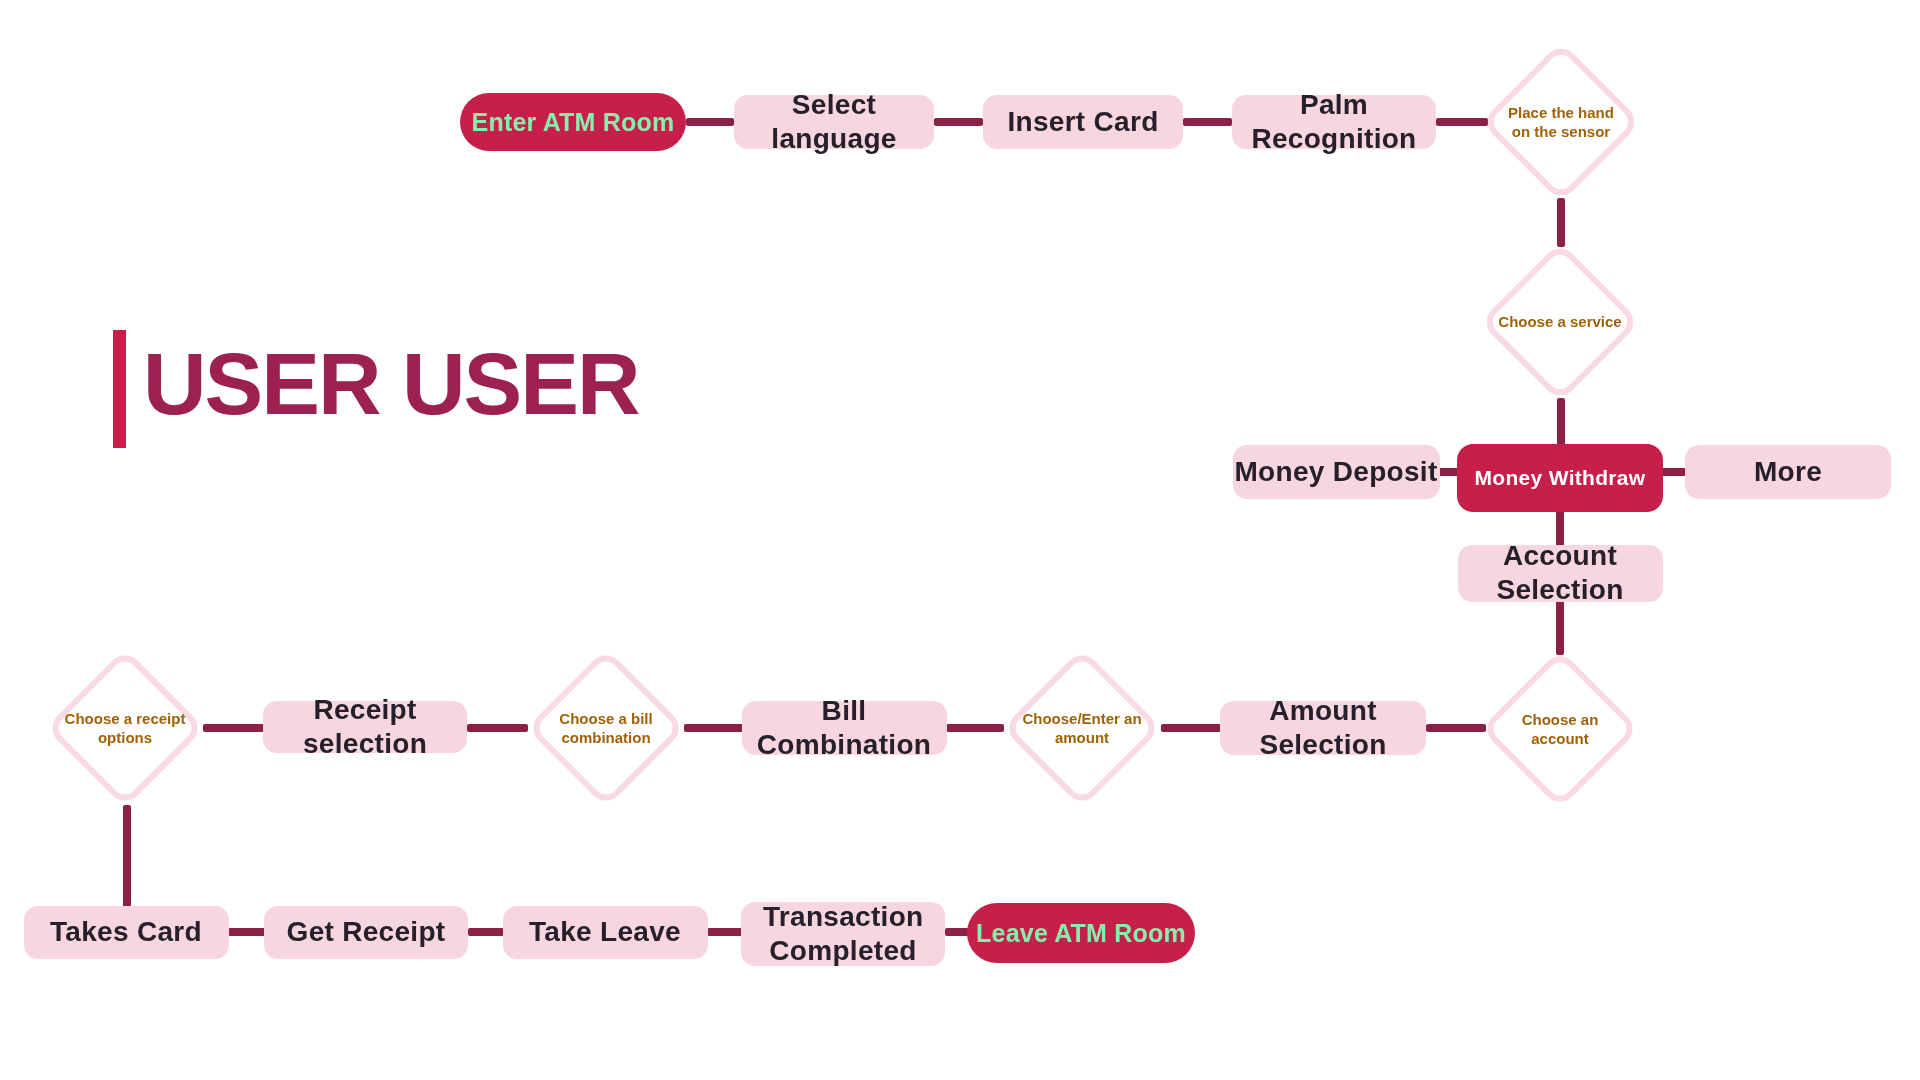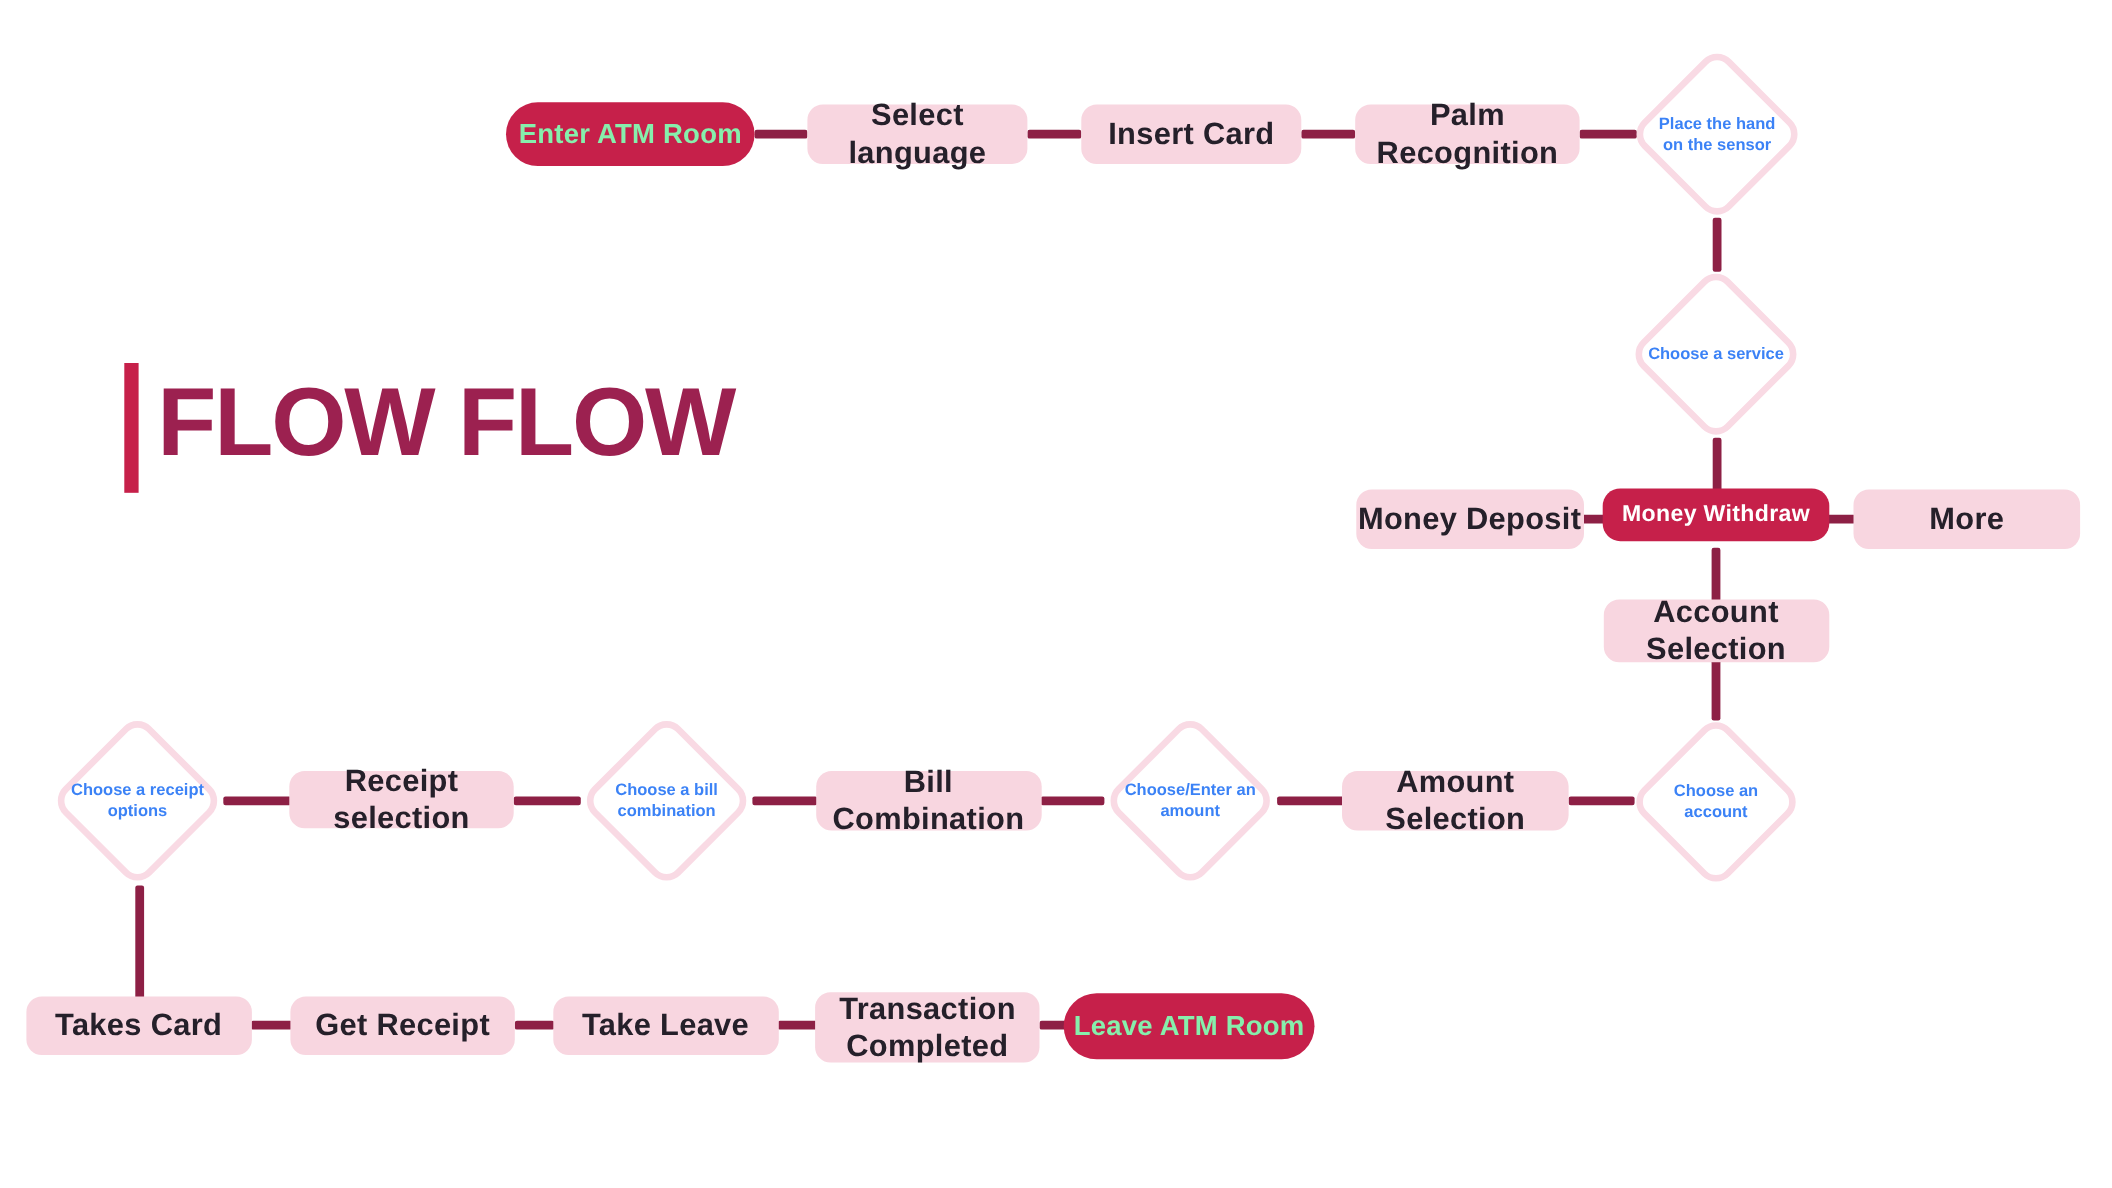--- a/index.html
+++ b/index.html
@@ -34,32 +34,32 @@
   .node.primary-box .label{font-size:21px;font-weight:600;color:#ffffff;letter-spacing:0.3px;}
   .node.pill{background:var(--red);border-radius:999px;}
   .node.pill .label{font-size:25px;font-weight:600;color:#86efac;letter-spacing:0.2px;}
   .node.diamond{background:transparent;}
   .node.diamond .shape{
     position:absolute;left:50%;top:50%;background:#ffffff;
     border:6px solid var(--pink-border);border-radius:18px;
     transform:translate(-50%,-50%) rotate(45deg);
   }
   .node.diamond .label{
-    position:relative;z-index:1;font-size:15px;font-weight:600;color:#3b82f6;
+    position:relative;z-index:1;font-size:15px;font-weight:600;color:#a16207;
     max-width:128px;line-height:1.3;
   }
   .wrap-narrow .label{max-width:160px;}
 </style>
 </head>
 <body>
 
 <div class="canvas">
   <div class="title-wrap">
     <div class="title-bar"></div>
-    <div class="title-text">FLOW FLOW</div>
+    <div class="title-text">USER USER</div>
   </div>
   <div id="diagram">
       <div class="edge" style="left: 686px; top: 118px; width: 48px; height: 8px;"></div>
       <div class="edge" style="left: 934px; top: 118px; width: 49px; height: 8px;"></div>
       <div class="edge" style="left: 1183px; top: 118px; width: 49px; height: 8px;"></div>
       <div class="edge" style="left: 1436px; top: 118px; width: 52px; height: 8px;"></div>
       <div class="edge" style="left: 1557px; top: 198px; width: 8px; height: 49px;"></div>
       <div class="edge" style="left: 1557px; top: 398px; width: 8px; height: 50px;"></div>
       <div class="edge" style="left: 1437px; top: 468px; width: 24px; height: 8px;"></div>
       <div class="edge" style="left: 1661px; top: 468px; width: 26px; height: 8px;"></div>
@@ -92,21 +92,21 @@
         <div class="shape" style="width: 114px; height: 114px;"></div>
         <div class="label">Place the hand on the sensor</div>
       </div>
       <div class="node diamond" style="left: 1480px; top: 242px; width: 160px; height: 160px;">
         <div class="shape" style="width: 114px; height: 114px;"></div>
         <div class="label">Choose a service</div>
       </div>
       <div class="node box" style="left: 1232.5px; top: 445px; width: 207px; height: 54px;">
         <div class="label">Money Deposit</div>
       </div>
-      <div class="node primary-box" style="left: 1457px; top: 443.5px; width: 206px; height: 48px;">
+      <div class="node primary-box" style="left: 1457px; top: 443.5px; width: 206px; height: 68px;">
         <div class="label">Money Withdraw</div>
       </div>
       <div class="node box" style="left: 1685px; top: 445px; width: 206px; height: 54px;">
         <div class="label">More</div>
       </div>
       <div class="node box" style="left: 1457.5px; top: 544.5px; width: 205px; height: 57px;">
         <div class="label">Account Selection</div>
       </div>
       <div class="node diamond" style="left: 1480px; top: 650px; width: 160px; height: 158px;">
         <div class="shape" style="width: 113px; height: 113px;"></div>

